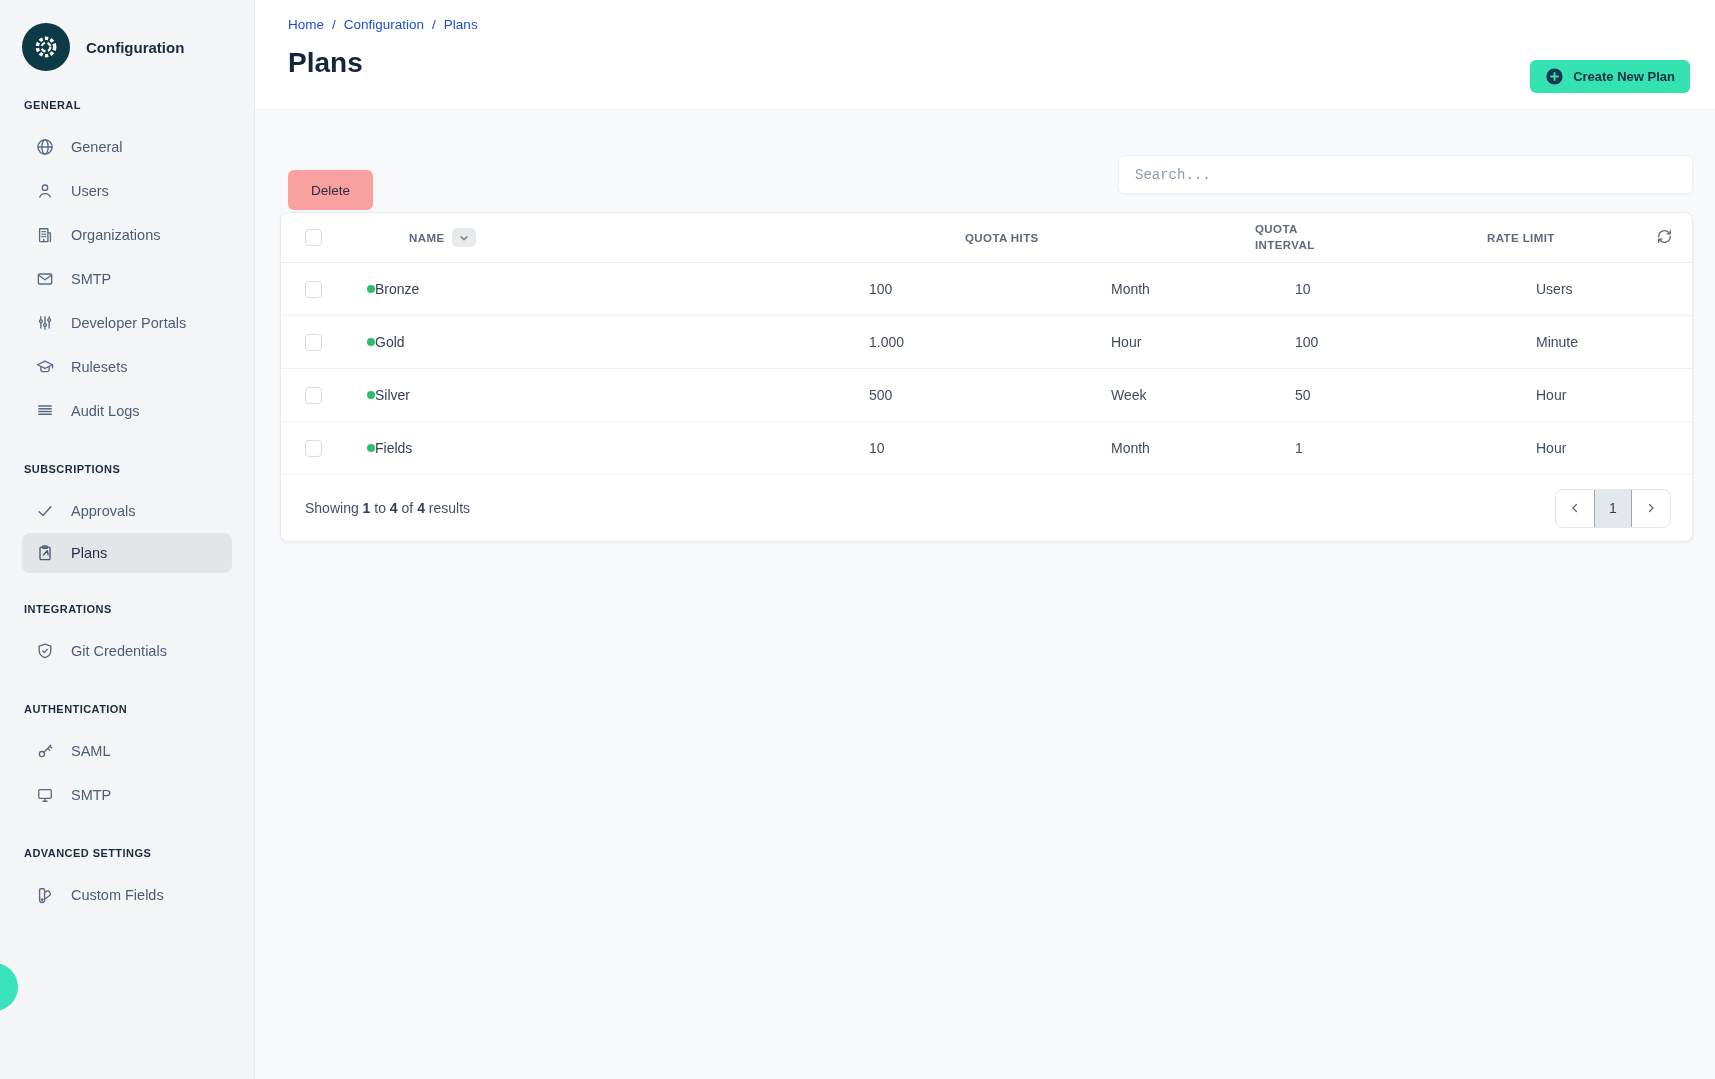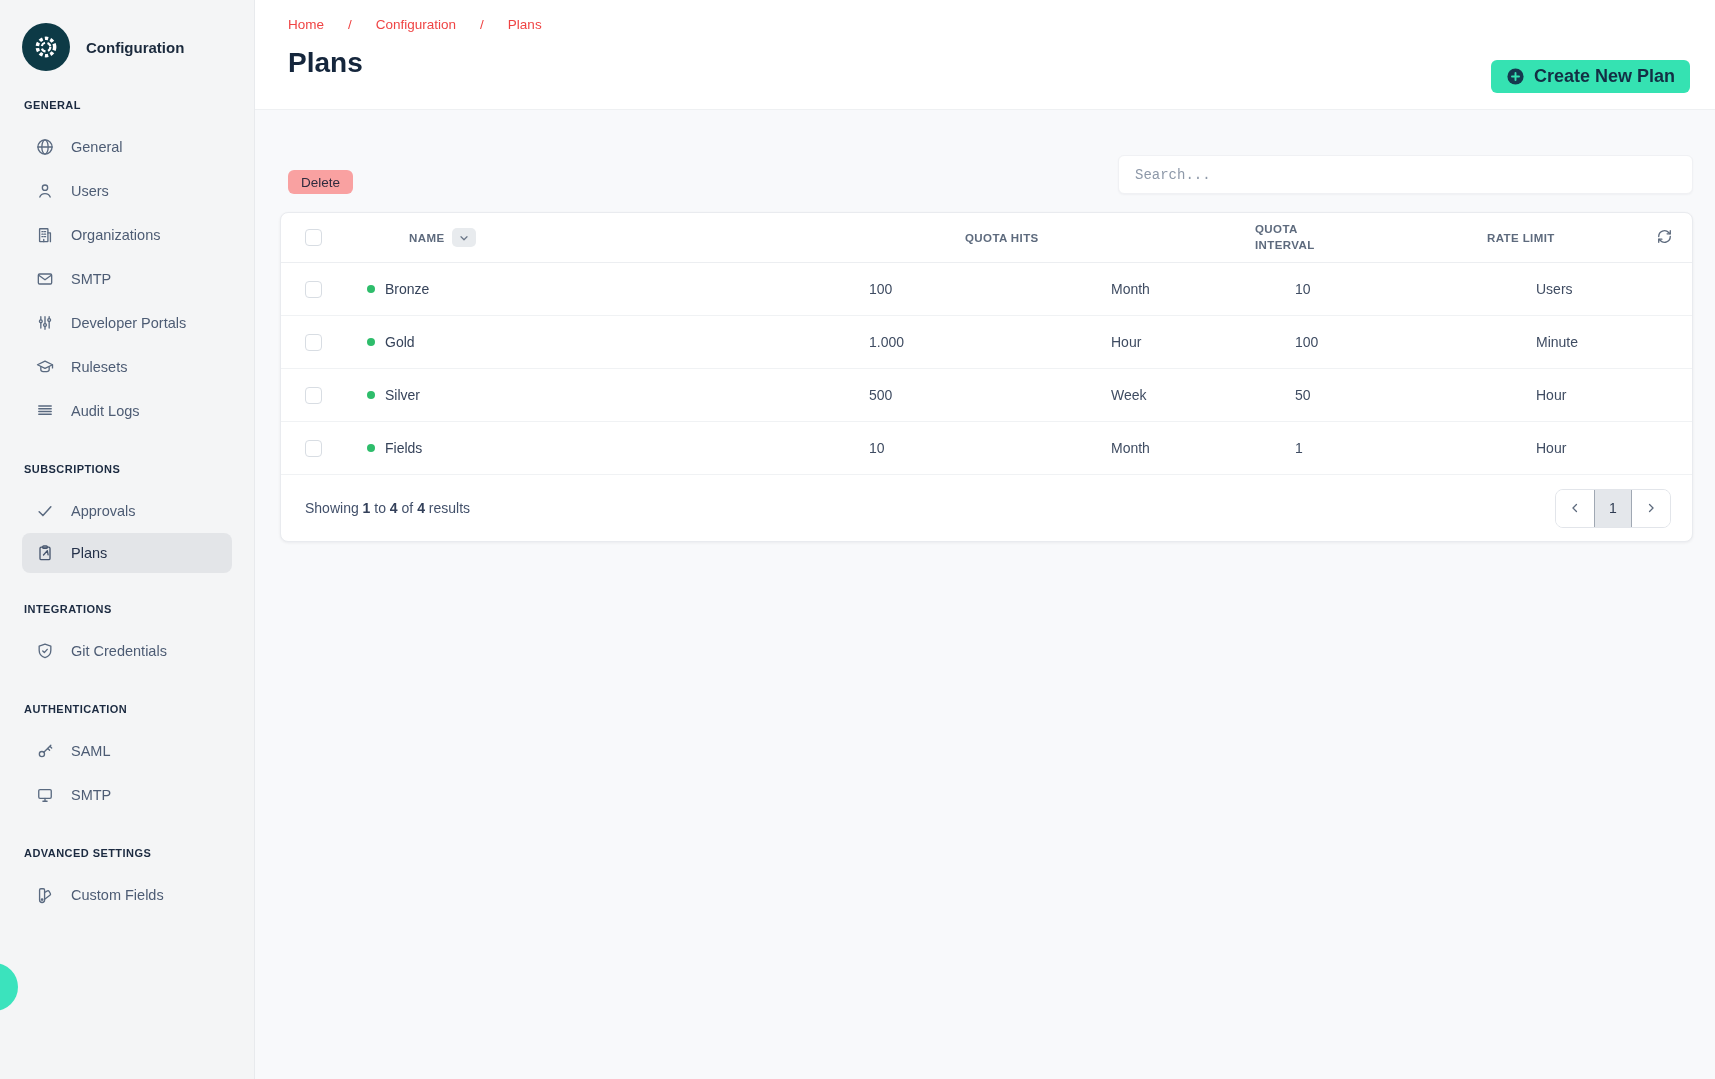--- a/index.html
+++ b/index.html
@@ -22,31 +22,31 @@
   .nav-item svg { flex:0 0 auto; }
   .nav-item.active { background:#e3e5e8; border-radius:8px; margin:0 22px; padding-left:13px; height:40px; }
   .nav-item.active .label { color:#25324a; font-weight:500; }
   .fab { position:fixed; left:-30px; top:963px; width:48px; height:48px; border-radius:50%;
     background:#3be3bd; cursor:pointer; }
 
   
   .main { margin-left:255px; height:1079px; position:relative; }
   .page-header { background:#ffffff; height:110px; border-bottom:1px solid #eef0f2;
     padding:17px 0 0 33px; position:relative; }
-  .breadcrumb { font-size:13.5px; color:#ef4444; display:flex; gap:24px; }
+  .breadcrumb { font-size:13.5px; color:#1d4ed8; display:flex; gap:8px; }
   .breadcrumb .crumb { cursor:pointer; }
   .page-title { font-size:28px; font-weight:700; color:#15263c; margin-top:15px; }
   .create-btn { position:absolute; right:25px; top:60px; height:33px; display:flex; align-items:center;
     gap:9px; background:#35e2b2; border:none; border-radius:6px; padding:0 15px;
-    font-size:18px; font-weight:600; color:#132f44; cursor:pointer;
+    font-size:13px; font-weight:600; color:#132f44; cursor:pointer;
     font-family:inherit; }
 
   .content { position:relative; height:969px; }
-  .delete-btn { position:absolute; left:33px; top:60px; height:24px; background:#f9a1a1;
-    border:none; border-radius:6px; padding:0 13px; font-size:13.5px; font-weight:500;
+  .delete-btn { position:absolute; left:33px; top:60px; height:40px; background:#f9a1a1;
+    border:none; border-radius:6px; padding:0 23px; font-size:13.5px; font-weight:500;
     color:#2f2b3e; cursor:pointer; font-family:inherit; }
   .search-input { position:absolute; right:22px; top:45px; width:575px; height:39px;
     background:#ffffff; border:1px solid #f0f1f4; border-radius:6px; padding:0 16px;
     font-size:14px; color:#33405a; font-family:Liberation Mono, monospace; outline:none;
     box-shadow:0 1px 2px rgba(16,24,40,.04); }
   .search-input::placeholder { color:#8e99a9; }
 
   
   .card { position:absolute; left:25px; right:22px; top:102px; background:#ffffff;
     border:1px solid #e9ebef; border-radius:8px; box-shadow:0 1px 3px rgba(16,24,40,.06); }
@@ -57,21 +57,21 @@
   .th.wrap span { display:inline-block; max-width:64px; line-height:1.35; }
   .cb-cell { padding-left:24px; }
   .checkbox { width:17px; height:17px; border:1.5px solid #d8dde3; border-radius:4px;
     background:#fff; cursor:pointer; }
   .name-head { display:flex; align-items:center; gap:8px; padding-left:12px; }
   .sort-pill { width:24px; height:19px; background:#e8ebee; border-radius:5px;
     display:flex; align-items:center; justify-content:center; cursor:pointer; color:#6a7687; }
   .refresh { position:absolute; right:18px; top:14px; color:#5d6a7d; cursor:pointer; }
   .tr { height:53px; border-bottom:1px solid #f0f2f4; cursor:pointer; }
   .tr:last-of-type { border-bottom:1px solid #eceef1; }
-  .name-cell { display:flex; align-items:center; gap:10px; padding-left:18px; }
+  .name-cell { display:flex; align-items:center; padding-left:18px; }
   .dot { width:8px; height:8px; border-radius:50%; background:#2ebd6b; flex:0 0 auto; }
   .cell { font-size:14px; color:#3f4c62; }
   .name-text { font-size:14px; color:#36435a; }
 
   .tfoot { height:66px; display:flex; align-items:center; justify-content:space-between;
     padding:0 21px 0 24px; }
   .summary { font-size:14px; color:#42506a; }
   .summary b { font-weight:700; color:#33405a; }
   .pager { display:flex; border:1px solid #e2e5ea; border-radius:8px; overflow:hidden;
     background:#fff; }

